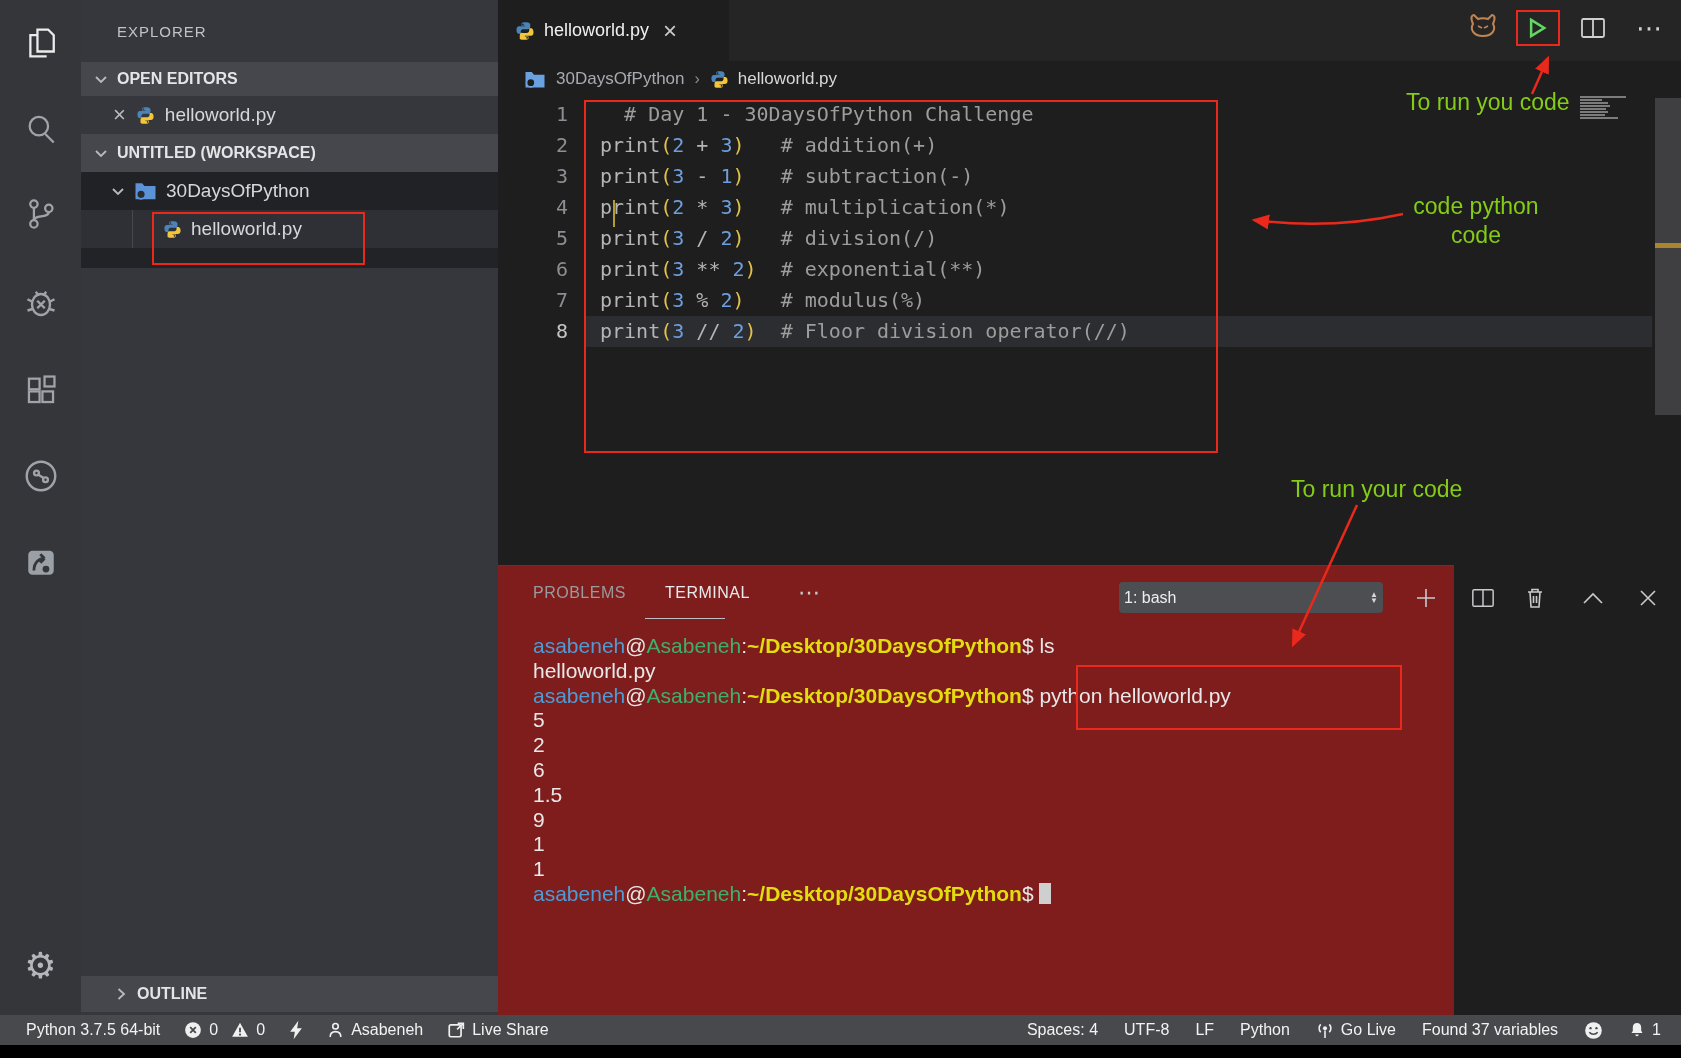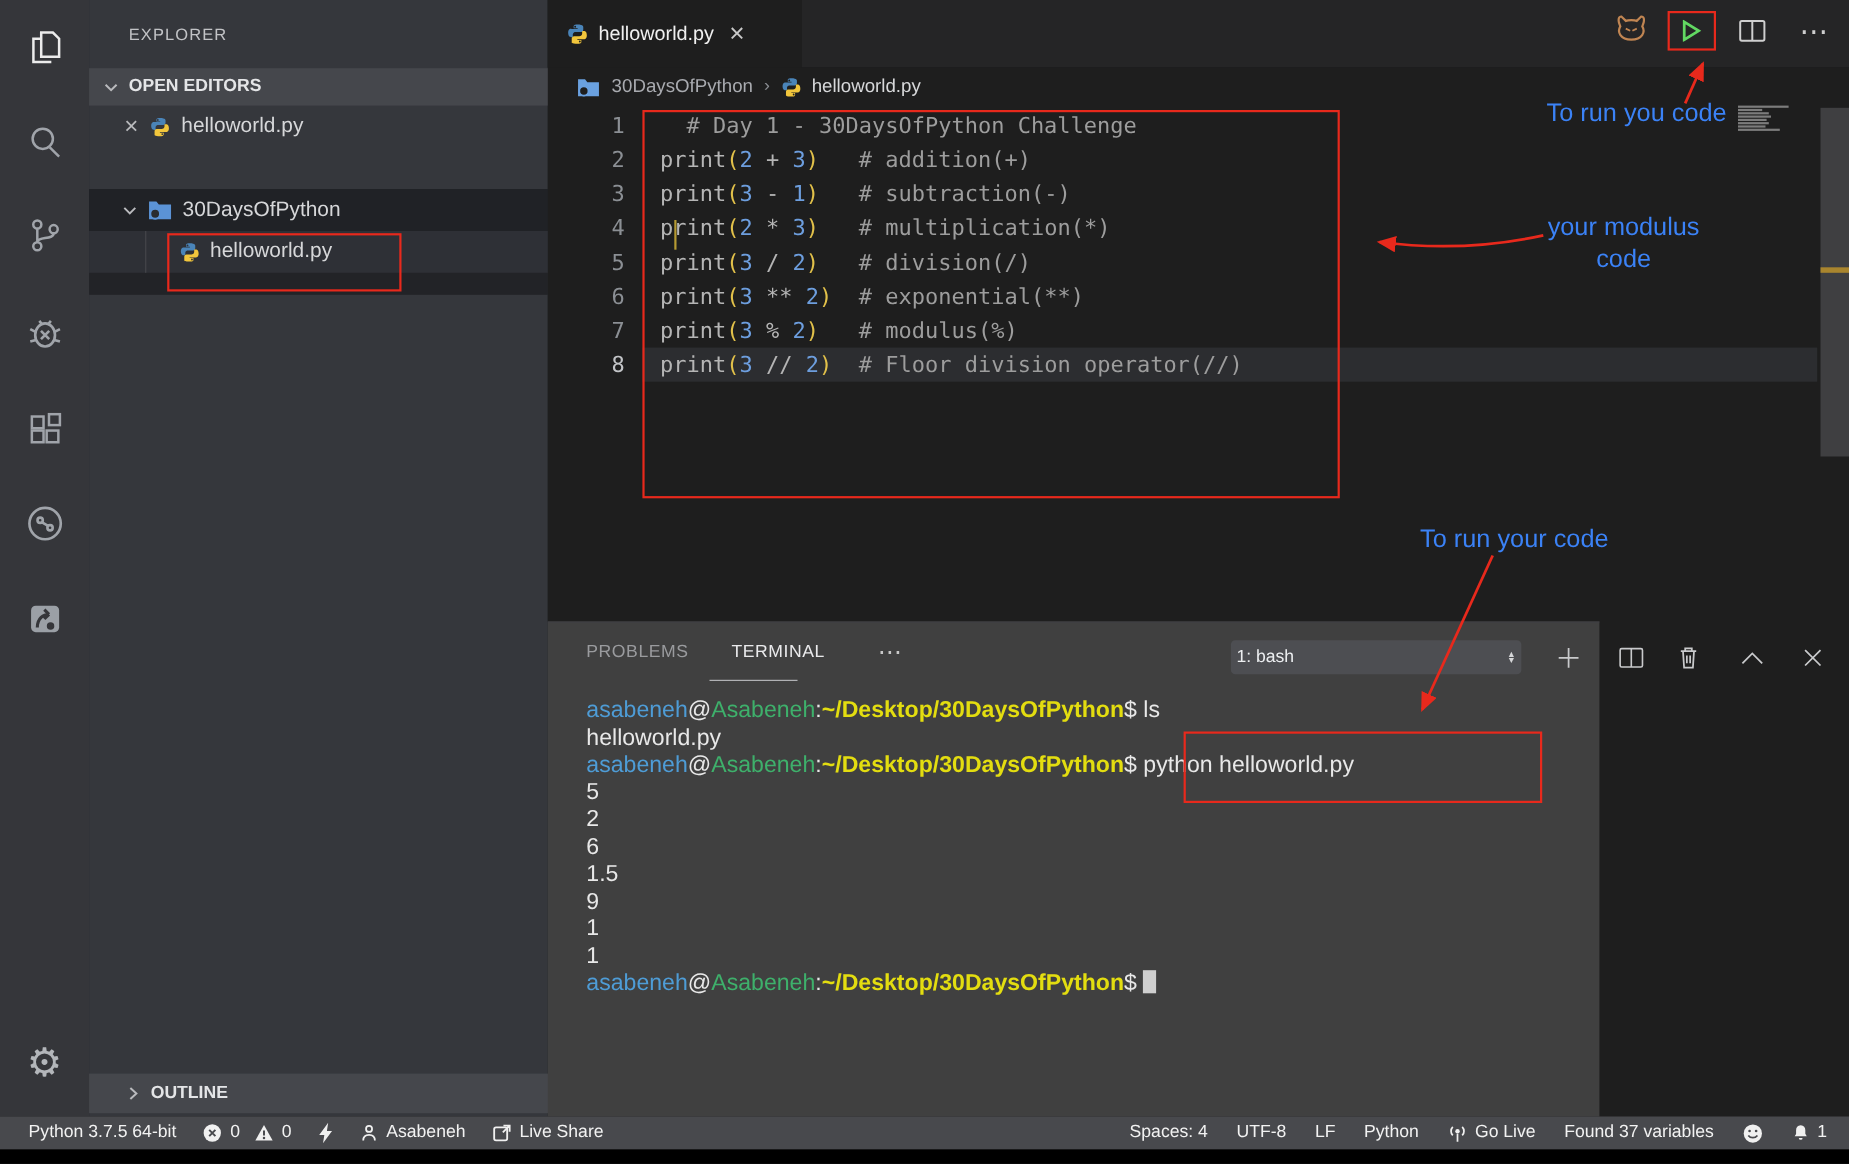--- a/index.html
+++ b/index.html
@@ -56,21 +56,21 @@
   .tk-nu{color:#6d9ede;} .tk-op{color:#b5b5b5;} .tk-sp{color:#d4d4d4;}
   .cursor-caret{position:absolute;left:115px;top:101px;width:2px;height:27px;background:#b69a32;}
 
   .minimap{position:absolute;left:1082px;top:96px;width:48px;}
   .minimap div{height:2px;margin-bottom:1px;background:rgba(255,255,255,.42);}
   .scrollbar{position:absolute;left:1157px;top:0;width:26px;height:565px;}
   .sb-thumb{position:absolute;left:0;top:98px;width:26px;height:317px;background:rgba(125,127,133,.35);}
   .sb-marker{position:absolute;left:0;top:243px;width:26px;height:5px;background:#a9852e;}
 
   
-  .panel{position:absolute;left:498px;top:565px;width:956px;height:450px;background:#404040;
+  .panel{position:absolute;left:498px;top:565px;width:956px;height:450px;background:#7f1d1d;
          border-top:1px solid #404045;box-sizing:border-box;}
   .panel-tab{position:absolute;top:18px;font-size:16px;letter-spacing:.5px;color:#9a9b9e;}
   .panel-tab.active{color:#eaeaec;}
   .tab-underline{position:absolute;left:147px;top:52px;width:80px;height:1px;background:#bdbec1;}
   .panel-dots{position:absolute;left:300px;top:14px;color:#c9c9c9;font-size:22px;}
   .shell-select{position:absolute;left:621px;top:16px;width:264px;height:31px;background:#4d4e52;
                 border-radius:4px;display:flex;align-items:center;padding:0 5px;box-sizing:border-box;
                 color:#eceef0;font-size:16px;}
   .spinner{margin-left:auto;display:flex;flex-direction:column;line-height:6px;font-size:8px;color:#d6d7d9;}
   .panel-icon{position:absolute;top:16px;width:34px;height:32px;display:flex;align-items:center;justify-content:center;}
@@ -84,21 +84,21 @@
 
   
   .statusbar{position:absolute;left:0;top:1015px;width:1681px;height:30px;background:#48494d;color:#f2f2f2;
              font-size:16px;display:flex;align-items:center;}
   .sb-left{display:flex;gap:24px;margin-left:26px;}
   .sb-right{display:flex;align-items:center;gap:26px;margin-left:auto;margin-right:20px;}
   .sb-item{display:flex;align-items:center;gap:7px;}
   .black-strip{position:absolute;left:0;top:1045px;width:1681px;height:13px;background:#000;}
 
   
-  .ann{position:absolute;color:#3b82f6;font-size:23px;pointer-events:none;}
+  .ann{position:absolute;color:#84cc16;font-size:23px;pointer-events:none;}
   .redbox{position:absolute;border:2px solid #e8291c;box-sizing:border-box;pointer-events:none;}
   .overlay-svg{position:absolute;left:0;top:0;pointer-events:none;}
 </style>
 </head>
 <body>
 
 <div class="root">
 
   <div class="activitybar">
     <div class="ab-icon active" style="top:15px">
@@ -169,20 +169,28 @@
 
     <div class="sb-row" style="top:96px;height:38px;padding-left:32px">
       <span class="close-x">×</span>
       <svg width="19" height="19" viewBox="0 0 16 16">
           <path fill="#4a84b8" d="M7.9 1C5 1 5.2 2.3 5.2 2.3v1.4h2.9v.5H3.6S1.2 3.9 1.2 7.1c0 3.2 2.1 3.1 2.1 3.1h1.3V8.6s-.1-2.1 2.1-2.1h3.5s2 .1 2-1.9V2.9S12.6 1 7.9 1zM6.3 1.9a.7.7 0 1 1 0 1.4.7.7 0 0 1 0-1.4z"></path>
           <path fill="#f2c63c" d="M8.1 15c2.9 0 2.7-1.3 2.7-1.3v-1.4H7.9v-.5h4.5s2.4.3 2.4-2.9c0-3.2-2.1-3.1-2.1-3.1h-1.3v1.6s.1 2.1-2.1 2.1H5.8s-2-.1-2 1.9v2.7S3.4 15 8.1 15zm1.6-.9a.7.7 0 1 1 0-1.4.7.7 0 0 1 0 1.4z"></path>
         </svg>
       <span style="margin-left:10px">helloworld.py</span>
     </div>
 
+    <div class="sb-header" style="top:134px;height:38px;padding-left:12px">
+      <span class="chev">
+          <svg viewBox="0 0 16 16" width="16" height="16">
+            <path d="M3 6 l5 5 5 -5"></path>
+          </svg>
+        </span>
+      <span>UNTITLED (WORKSPACE)</span>
+    </div>
 
     <div class="tree-block"></div>
 
     <div class="sb-row row-folder" style="padding-left:29px">
       <span class="chev">
           <svg viewBox="0 0 16 16" width="16" height="16">
             <path d="M3 6 l5 5 5 -5"></path>
           </svg>
         </span>
       <svg width="23" height="20" viewBox="0 0 20 18">
@@ -398,21 +406,21 @@
     </div>
   </div>
   <div class="black-strip"></div>
 
   <div class="redbox" style="left:152px;top:212px;width:213px;height:53px"></div>
   <div class="redbox" style="left:584px;top:100px;width:634px;height:353px"></div>
   <div class="redbox" style="left:1076px;top:665px;width:326px;height:65px"></div>
 
   <div class="ann" style="left:1406px;top:89px">To run you code</div>
   <div class="ann" style="left:1396px;top:192px;width:160px;text-align:center;line-height:29px">
-    <div>your modulus</div>
+    <div>code python</div>
     <div>code</div>
   </div>
   <div class="ann" style="left:1291px;top:476px">To run your code</div>
 
   <svg class="overlay-svg" width="1681" height="1058">
     <defs>
       <marker id="ah" markerWidth="9" markerHeight="8" refX="6" refY="3" orient="auto" markerUnits="strokeWidth">
         <path d="M0,0 L7,3 L0,6 Z" fill="#e8291c"></path>
       </marker>
     </defs>

